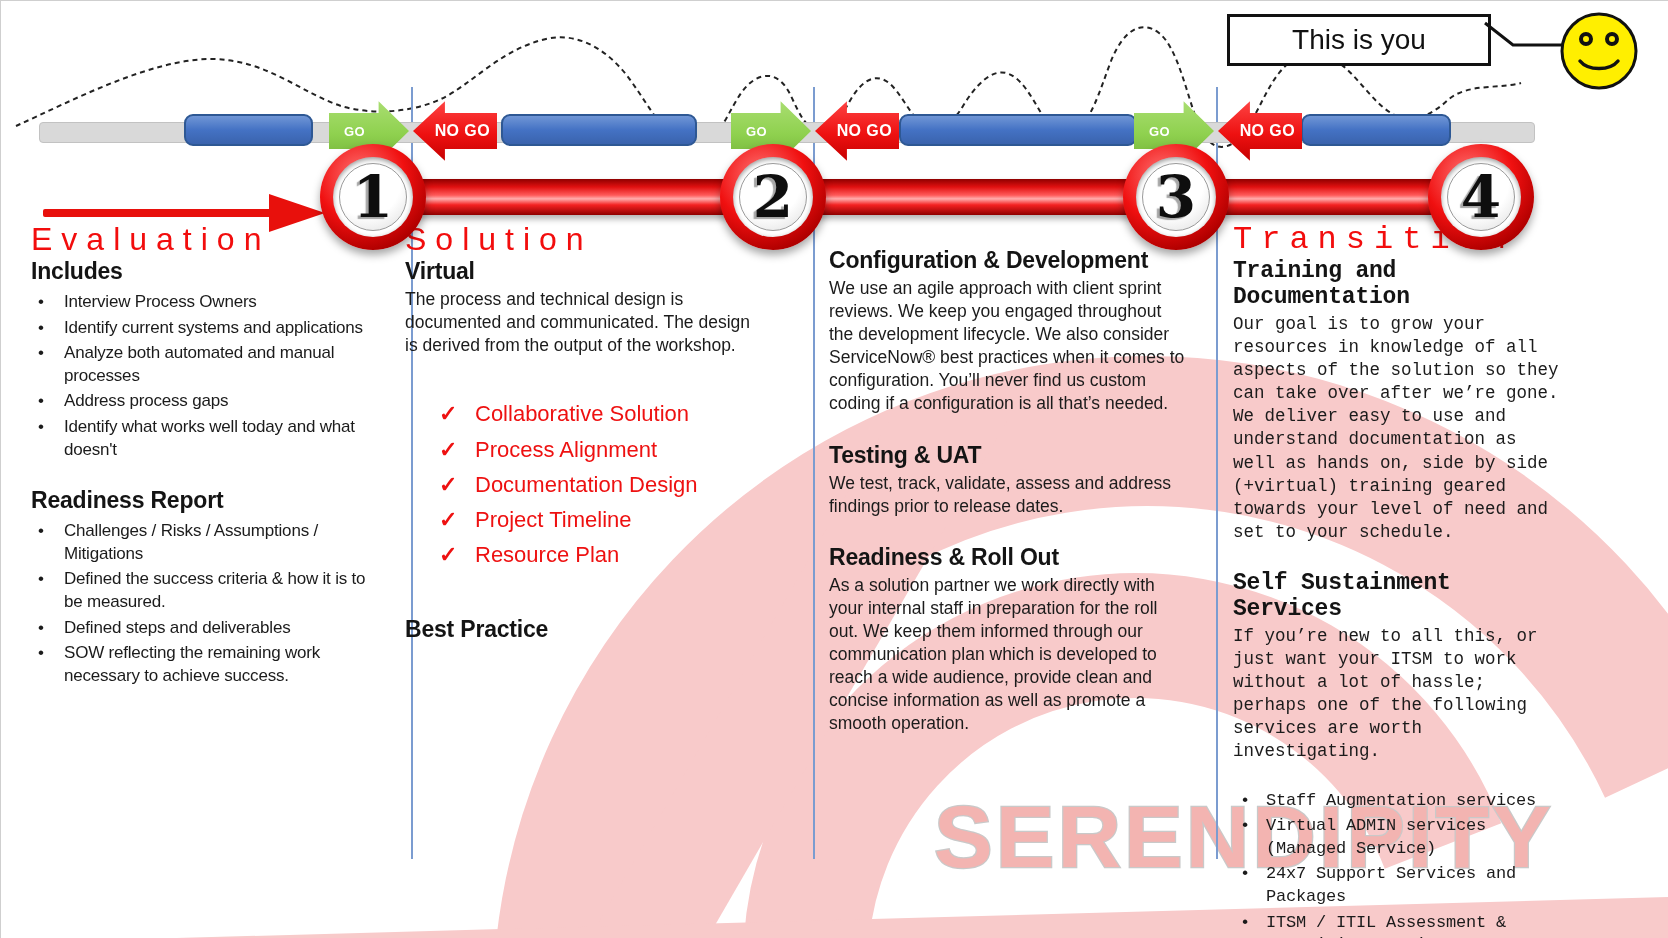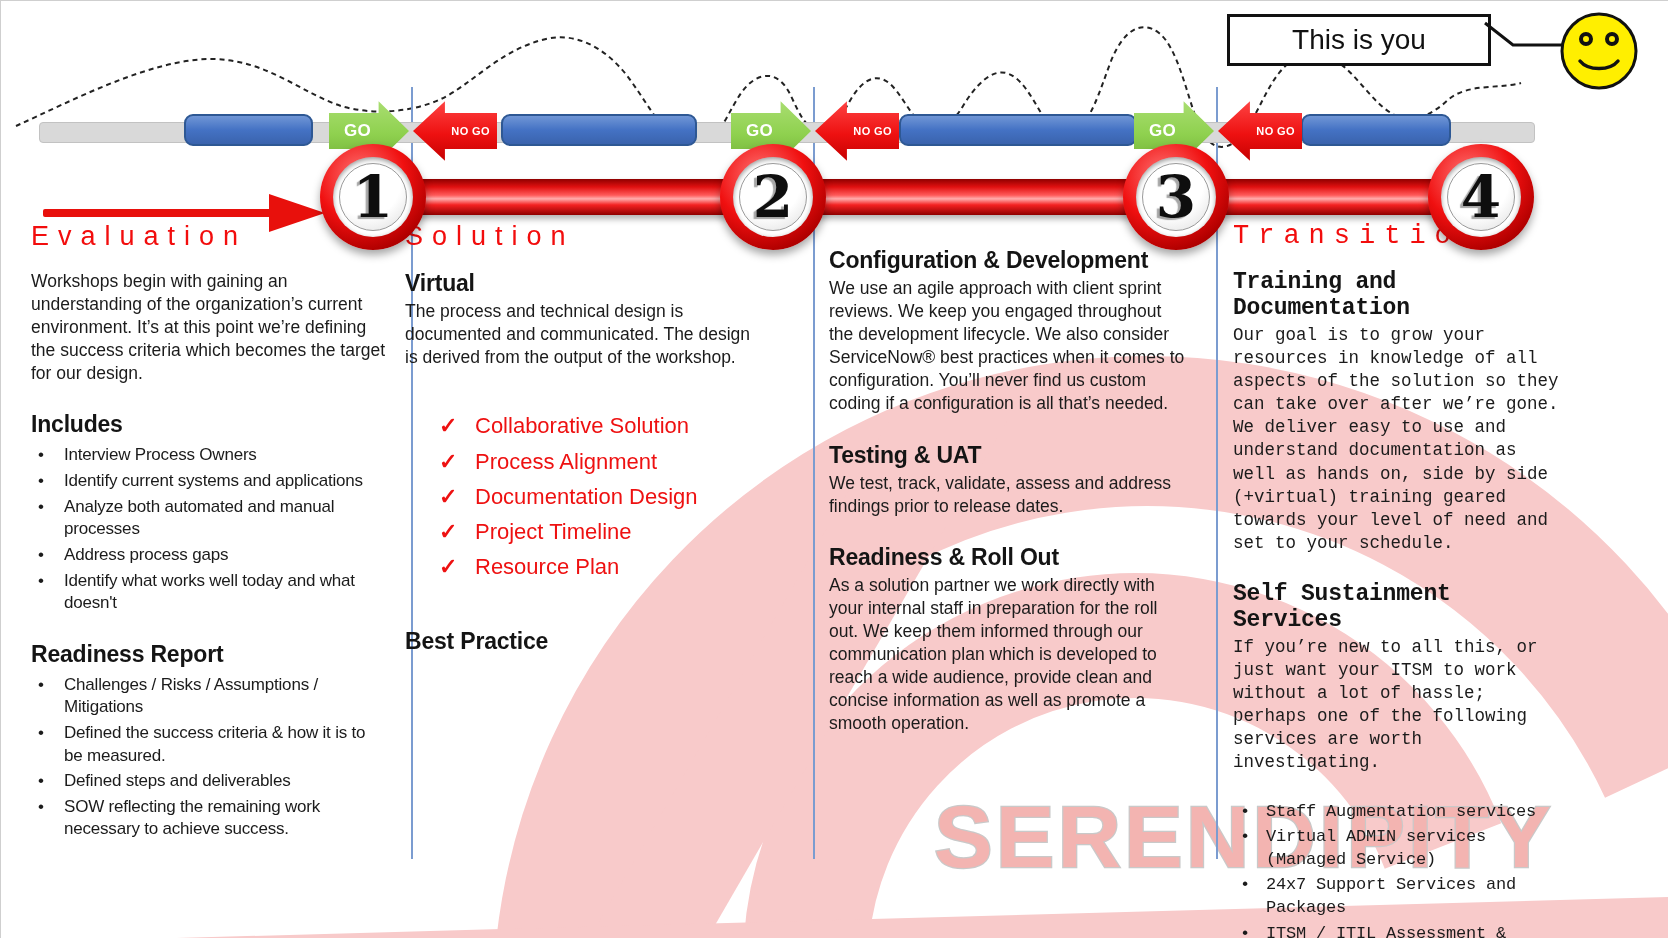--- a/index.html
+++ b/index.html
@@ -17,23 +17,23 @@
          border:1px solid #c2c2c2;border-radius:4px;z-index:2}
   .bar{position:absolute;top:113px;height:28px;border:2px solid #2e5894;border-radius:9px;z-index:3;
        background:linear-gradient(180deg,#7096d6 0%,#4472c4 50%,#3a63ad 100%);}
   .gate{position:absolute;top:99px;height:62px;display:flex;gap:4px;z-index:4}
   .arrow{position:relative;height:62px}
   .go{width:80px;background:linear-gradient(180deg,#aade72,#8fd14f 55%,#74b339);
       clip-path:polygon(0 21%,62% 21%,62% 2%,100% 50%,62% 98%,62% 79%,0 79%)}
   .nogo{width:84px;background:linear-gradient(180deg,#ff4545,#ee1111 55%,#c40000);
       clip-path:polygon(100% 21%,38% 21%,38% 2%,0 50%,38% 98%,38% 79%,100% 79%)}
   .arrow-label{position:absolute;top:50%;transform:translateY(-50%);color:#fff;font-weight:700;
-      font-size:17px;letter-spacing:.4px;white-space:nowrap}
+      font-size:13px;letter-spacing:.4px;white-space:nowrap}
   .go .arrow-label{left:15px}
-  .nogo .arrow-label{right:7px;font-size:11px}
+  .nogo .arrow-label{right:7px;font-size:16px}
   .tube{position:absolute;left:372px;top:178px;width:1108px;height:36px;border-radius:18px;z-index:3;
         background:linear-gradient(180deg,#8f0000 0%,#e01010 22%,#ff5a5a 45%,#ffadad 55%,#f42222 72%,#8f0000 100%);
         box-shadow:0 4px 6px rgba(0,0,0,.3)}
   .start-line{position:absolute;left:42px;top:208px;width:236px;height:8px;background:#e8100c;z-index:3;border-radius:2px}
   .start-head{position:absolute;left:268px;top:193px;width:0;height:0;z-index:3;
         border-left:56px solid #e8100c;border-top:19px solid transparent;border-bottom:19px solid transparent}
   
   .circle{position:absolute;top:143px;width:106px;height:106px;border-radius:50%;z-index:5;
         background:radial-gradient(circle at 38% 30%,#ff7575 0%,#f01010 45%,#b30000 75%,#7a0000 100%);
         box-shadow:0 5px 9px rgba(0,0,0,.35)}
@@ -45,21 +45,21 @@
   .num{font-family:"DejaVu Serif",serif;font-weight:700;font-size:58px;line-height:1;color:#0e0e0e;
         text-shadow:-3px 2px 1px rgba(150,150,150,.85)}
   
   .callout{position:absolute;left:1226px;top:13px;width:258px;height:46px;border:3px solid #111;
         background:#fff;z-index:6;display:flex;align-items:center;justify-content:center;
         font-size:28px;color:#111}
   .callout-line{position:absolute;left:1480px;top:16px;z-index:6}
   .smiley{position:absolute;left:1552px;top:4px;z-index:6}
   
   .col{position:absolute;top:220px;z-index:3;color:#1b1b1b}
-  .col-title{font-size:27px;letter-spacing:9px;color:#f20d0d;margin-bottom:18px}
+  .col-title{font-size:32px;letter-spacing:9px;color:#f20d0d;}
   .sec-h{font-size:23px;font-weight:700;color:#141414;margin:26px 0 3px;letter-spacing:-.2px}
   .col-title + .sec-h{margin-top:0}
   .sec-p{font-size:17.5px;line-height:1.32;margin:0}
   .bullets{margin-top:6px}
   .sec-p + .bullets{margin-top:26px}
   .bullet-row{display:flex;font-size:17px;line-height:1.33;letter-spacing:-.2px;margin-bottom:3px}
   .bullet-dot{flex:none;width:12px;margin-left:7px;margin-right:14px}
   .checklist{margin:44px 0 48px 34px}
   .check-row{display:flex;align-items:baseline;margin-bottom:10px;font-size:22px;line-height:1.15;color:#ee1111}
   .check-icon{flex:none;width:36px;font-weight:700}
@@ -161,21 +161,20 @@
       </div>
     </div>
     <div class="circle" style="left: 1427px;">
       <div class="ring"></div>
       <div class="inner">
         <span class="num">4</span>
       </div>
     </div>
     <div class="col" style="left: 30px; width: 356px;">
       <div class="col-title">Evaluation</div>
-      <div class="sec-p">Workshops begin with gaining an understanding of the organization’s current environment. It’s at this point we’re defining the success criteria which becomes the target for our design.</div>
       <div class="sec-h">Includes</div>
       <div class="bullets">
         <div class="bullet-row">
           <span class="bullet-dot">•</span>
           <span class="bullet-text">Interview Process Owners</span>
         </div>
         <div class="bullet-row">
           <span class="bullet-dot">•</span>
           <span class="bullet-text">Identify current systems and applications</span>
         </div>

